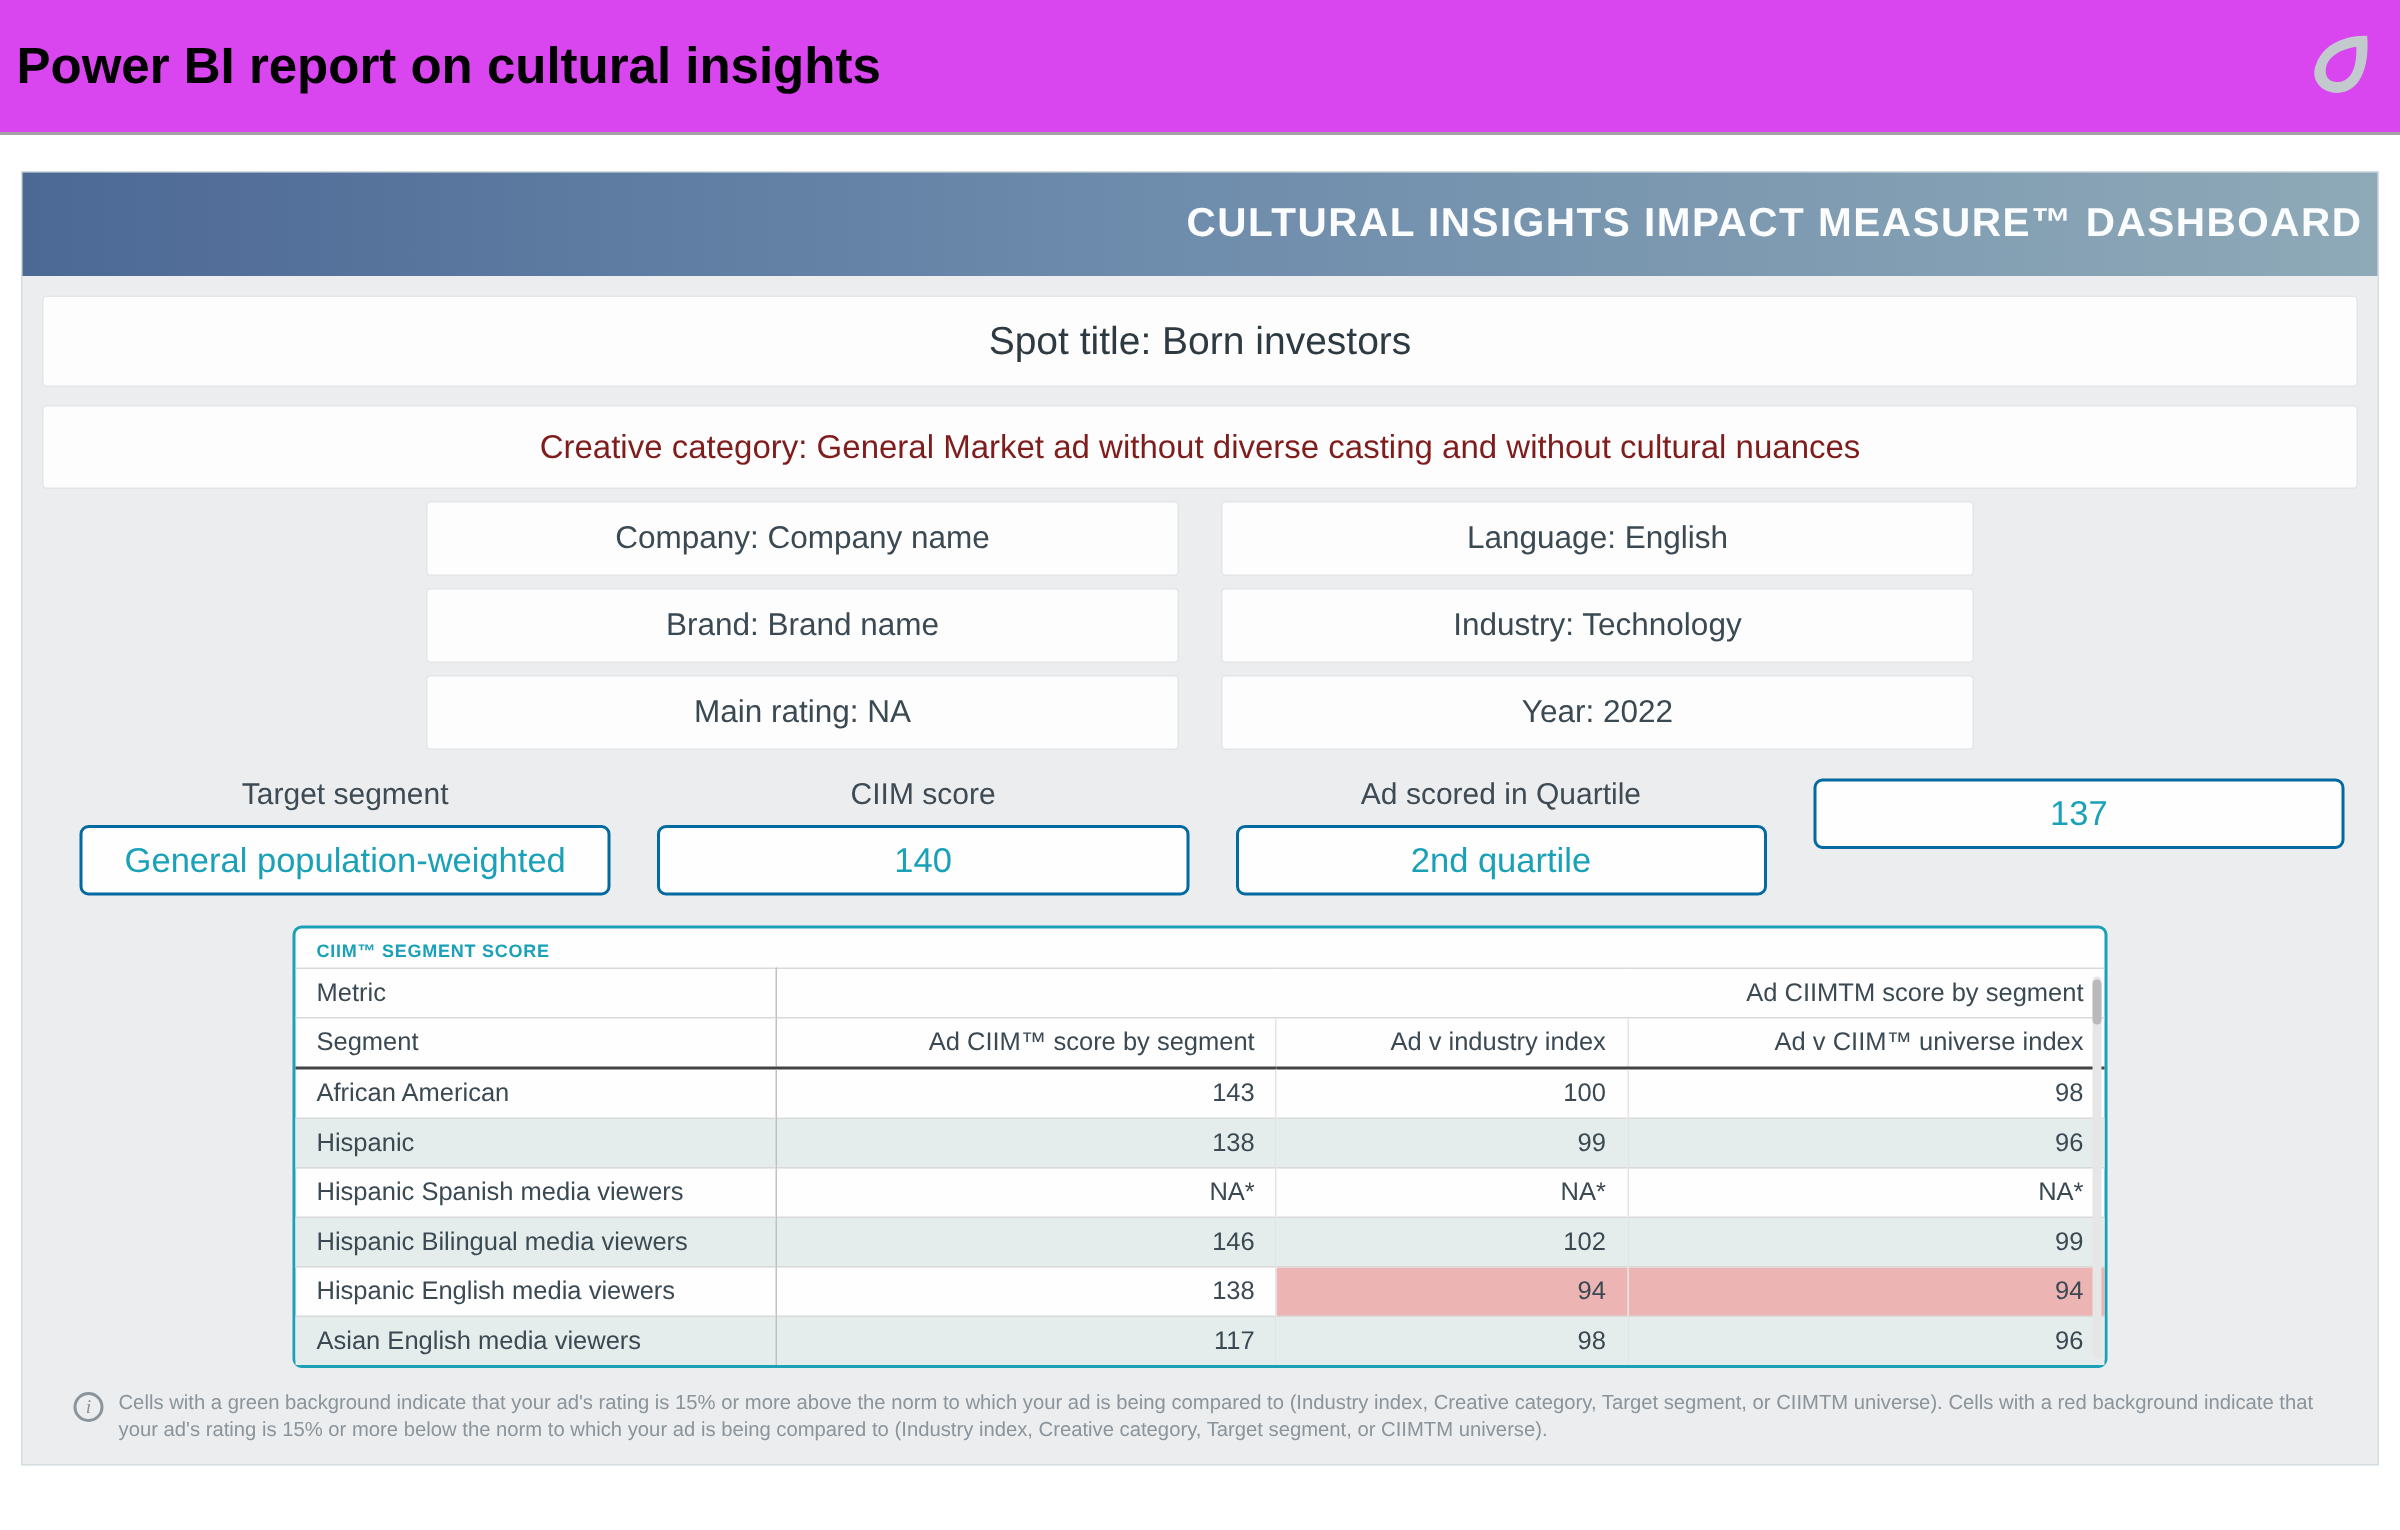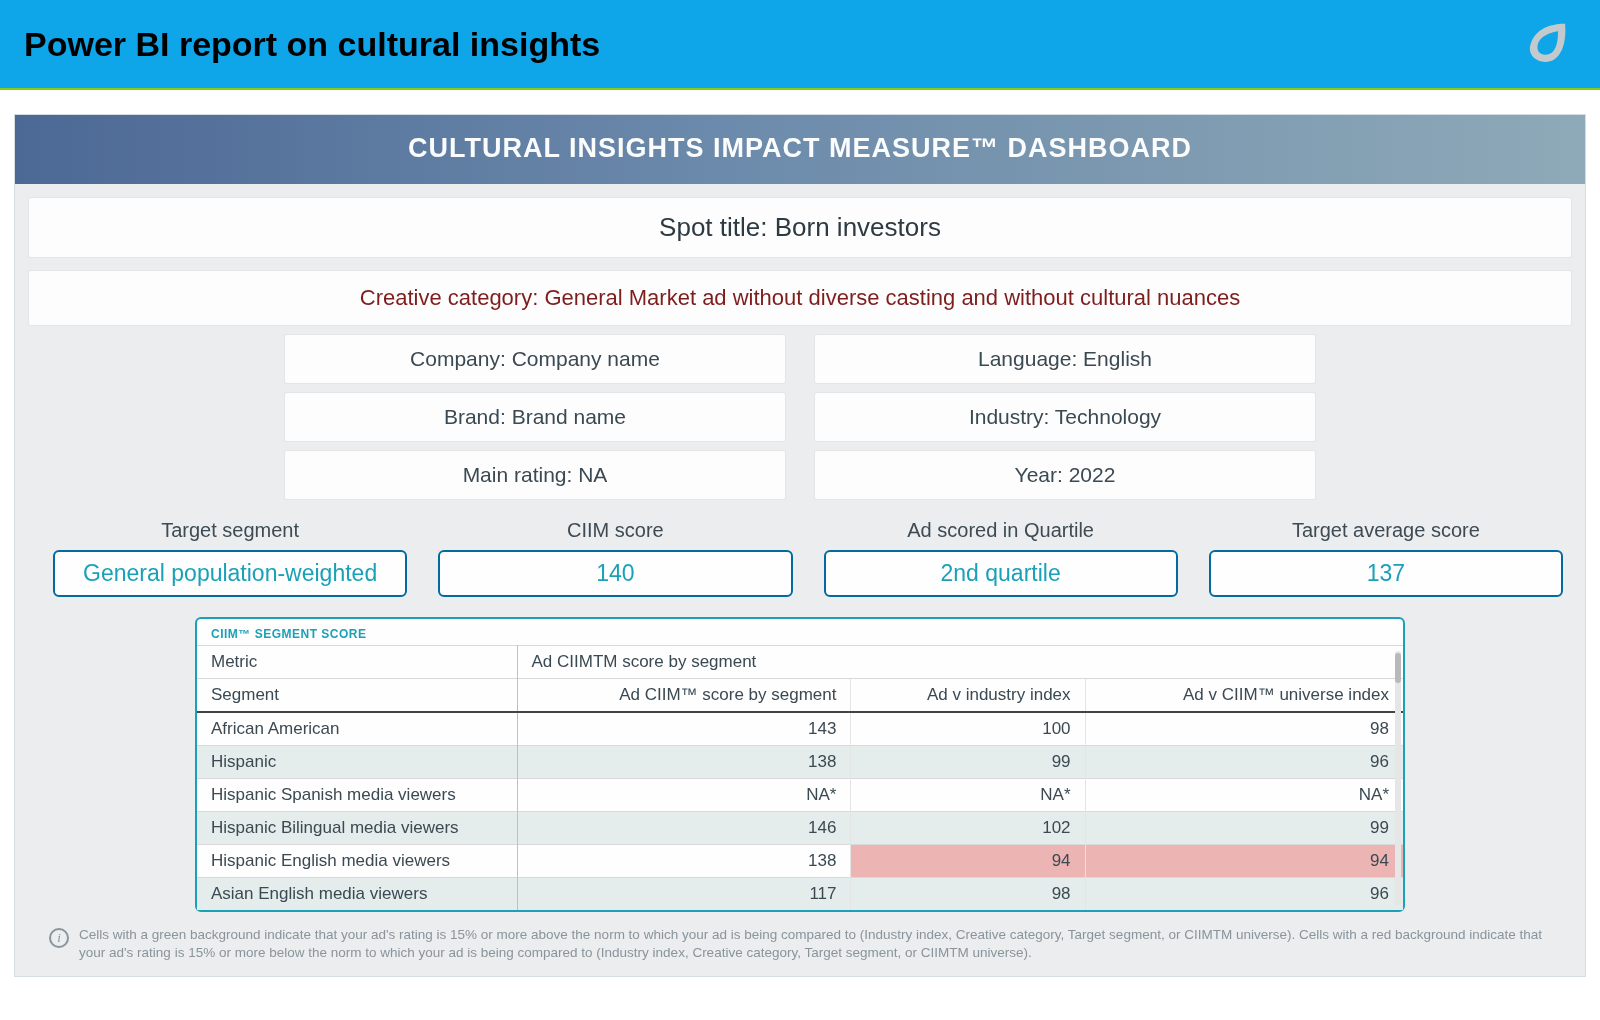--- a/index.html
+++ b/index.html
@@ -4,45 +4,45 @@
 <style>
   * { box-sizing: border-box; margin: 0; padding: 0; }
   body {
     font-family: "Segoe UI", Tahoma, Geneva, sans-serif;
     background: #fff;
     width: 1600px;
     height: 1020px;
     overflow: hidden;
   }
   .header-bar {
-    background: #0ea5e9;
-    padding: 12px 24px;
+    background: #d946ef;
+    padding: 12px 11px;
     display: flex;
     align-items: center;
     justify-content: space-between;
     height: 90px;
-    border-bottom: 2px solid #84cc16;
+    border-bottom: 2px solid #a3a3a3;
   }
   .header-title {
     font-size: 34px;
     font-weight: 700;
     color: #000;
   }
   .leaf-icon svg { width: 58px; height: 58px; }
 
   .dashboard-wrap {
     margin: 24px 14px 0 14px;
     border: 1px solid #d6dde1;
     background: #ebedef;
     padding-bottom: 8px;
   }
   .dash-title-bar {
     background: linear-gradient(90deg,#4c6895 0%, #6c8aab 45%, #8ea9b7 100%);
     color: #fafcfd;
-    text-align: center;
+    text-align: right;
     font-weight: 700;
     font-size: 27px;
     letter-spacing: 1px;
     padding: 18px 10px 20px 10px;
     text-transform: uppercase;
   }
 
   .info-block {
     background: #fdfdfd;
     margin: 14px 14px 0 14px;
@@ -118,21 +118,21 @@
   table.seg td, table.seg th {
     padding: 6px 14px;
     border-top: 1px solid #d9d9d9;
   }
   .metric-row td { border-top: 1px solid #c0c0c0; }
   .metric-row .c1 {
     width: 320px;
     border-right: 1px solid #c0c0c0;
   }
   .metric-row .c2 {
-    text-align: left;
+    text-align: right;
   }
   .hdr-row td {
     border-bottom: 2px solid #444;
     border-top: none;
     font-weight: 400;
   }
   .hdr-row .c1 { border-right: 1px solid #c0c0c0; width: 320px;}
   .hdr-row .num { text-align: right; border-left:1px solid #e4e4e4;}
   .data-row td { }
   .data-row .c1 { border-right: 1px solid #c0c0c0; }
@@ -216,21 +216,20 @@
     </div>
     <div class="score-cell">
       <div class="score-label">CIIM score</div>
       <div class="score-value">140</div>
     </div>
     <div class="score-cell">
       <div class="score-label">Ad scored in Quartile</div>
       <div class="score-value">2nd quartile</div>
     </div>
     <div class="score-cell">
-      <div class="score-label">Target average score</div>
       <div class="score-value">137</div>
     </div>
   </div>
 
   <div class="table-wrap">
     <div class="scroll-ind"></div>
     <div class="table-title">CIIM™ SEGMENT SCORE</div>
     <table class="seg">
       <tbody>
           <tr class="metric-row">

